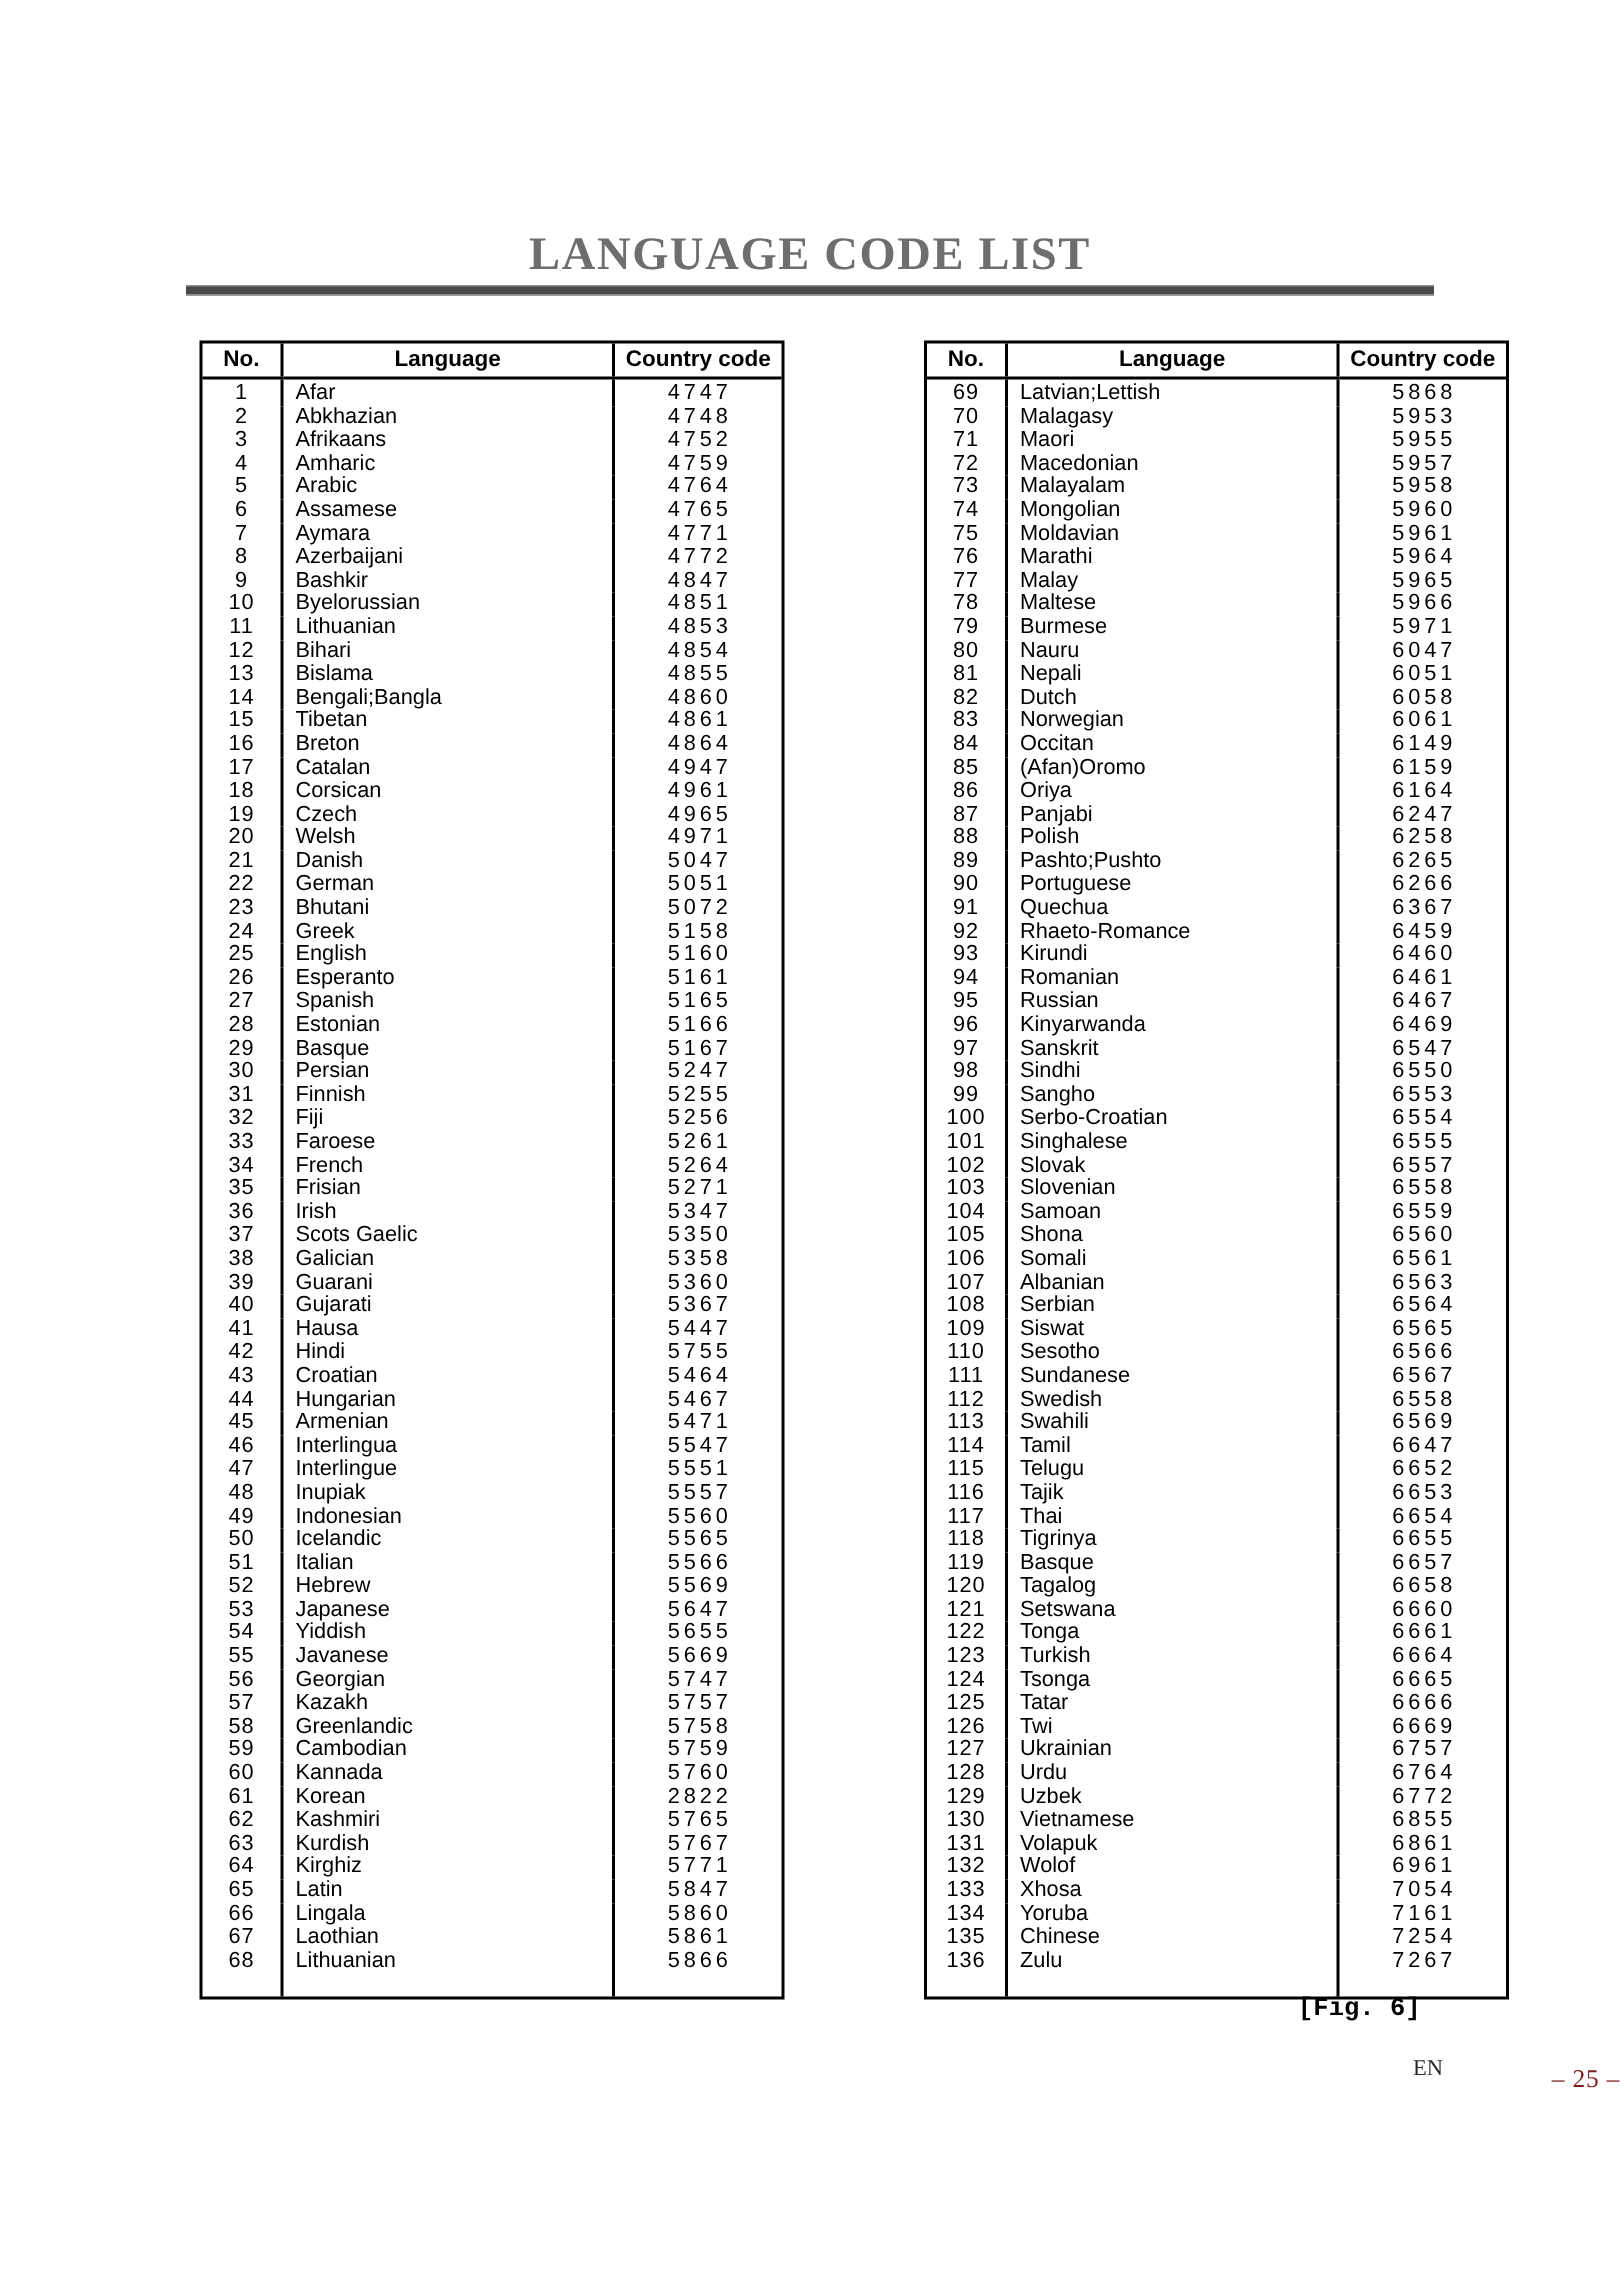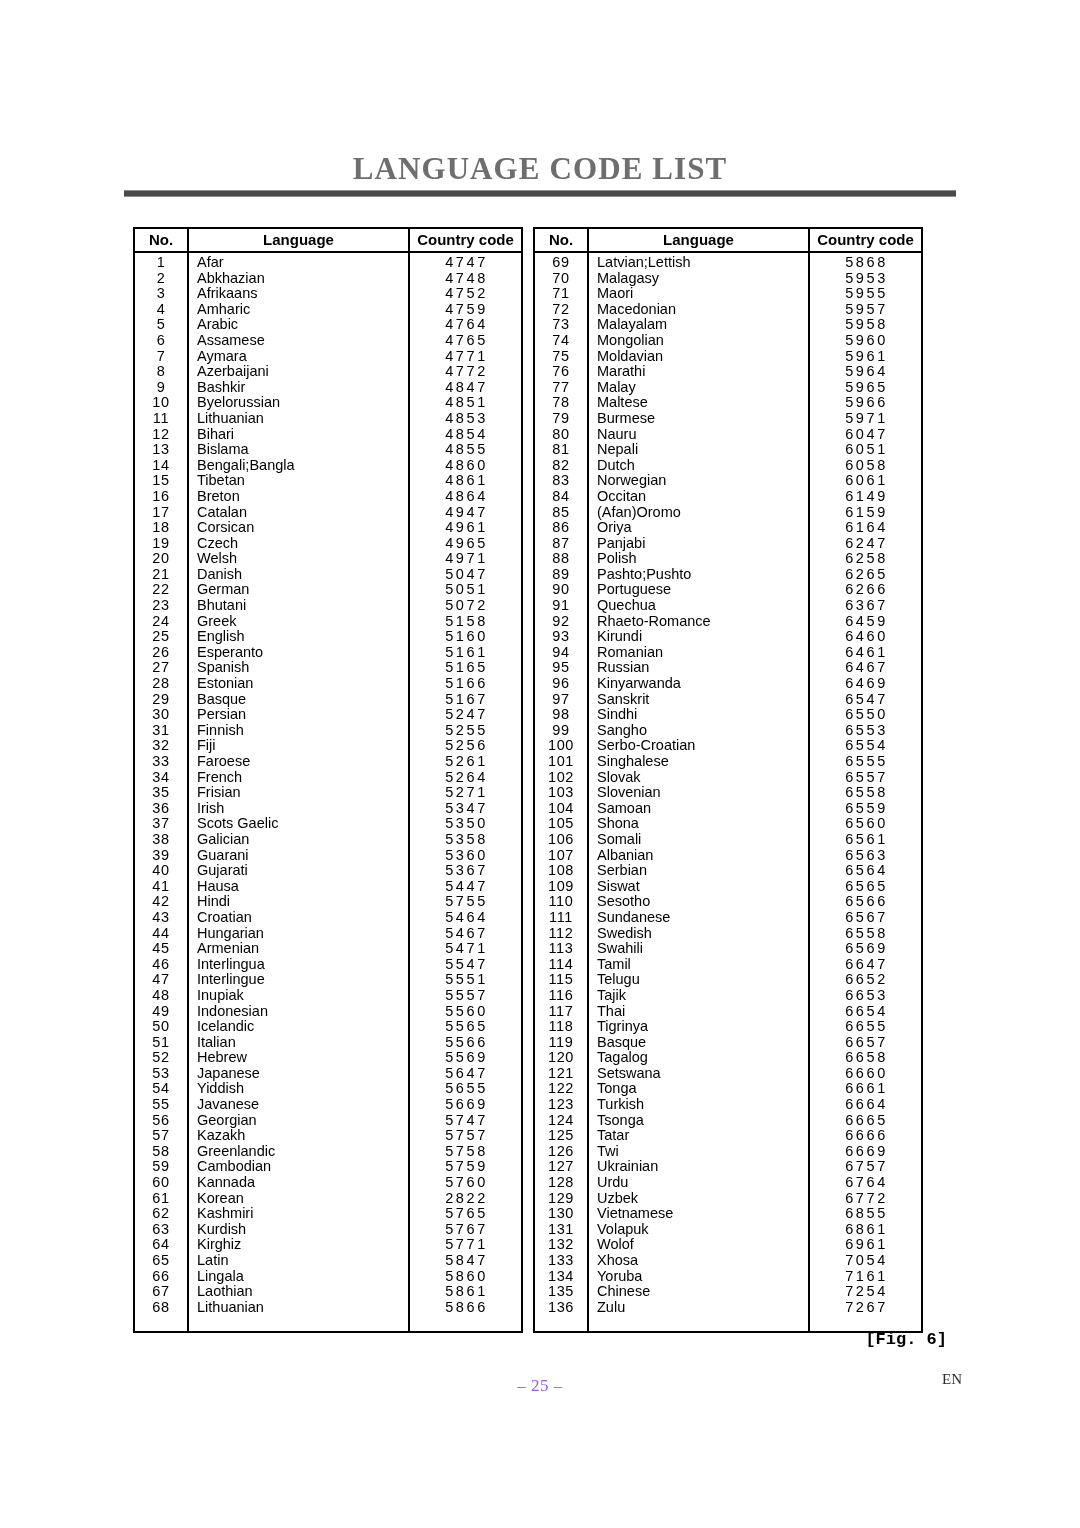--- a/index.html
+++ b/index.html
@@ -46,21 +46,21 @@
     background: #4a4a4a;
     border-top: 1px solid #8d8d8d;
     border-bottom: 1px solid #8d8d8d;
   }
 
   
   .tables {
     position: absolute;
     left: 133px;
     top: 227px;
-    width: 790px;
+    width: 873px;
     display: flex;
     justify-content: space-between;
   }
   .lang-table {
     width: 390px;
     border: 2px solid #000;
     background: #fff;
     box-sizing: border-box;
   }
   table.grid {
@@ -123,24 +123,24 @@
     font-size: 17px;
     color: #000;
   }
 
   
   .page-number {
     position: absolute;
     left: 0;
     top: 1376px;
     width: 1080px;
-    text-align: center;
+    text-align: right;
     font-family: "Liberation Serif", serif;
     font-size: 17px;
-    color: #8b5cf6;
+    color: #7f1d1d;
     letter-spacing: 0.5px;
   }
   .footer-right {
     position: absolute;
     left: 0;
     top: 1370px;
     width: 962px;
     text-align: right;
     font-family: "Liberation Serif", serif;
     font-size: 15px;

